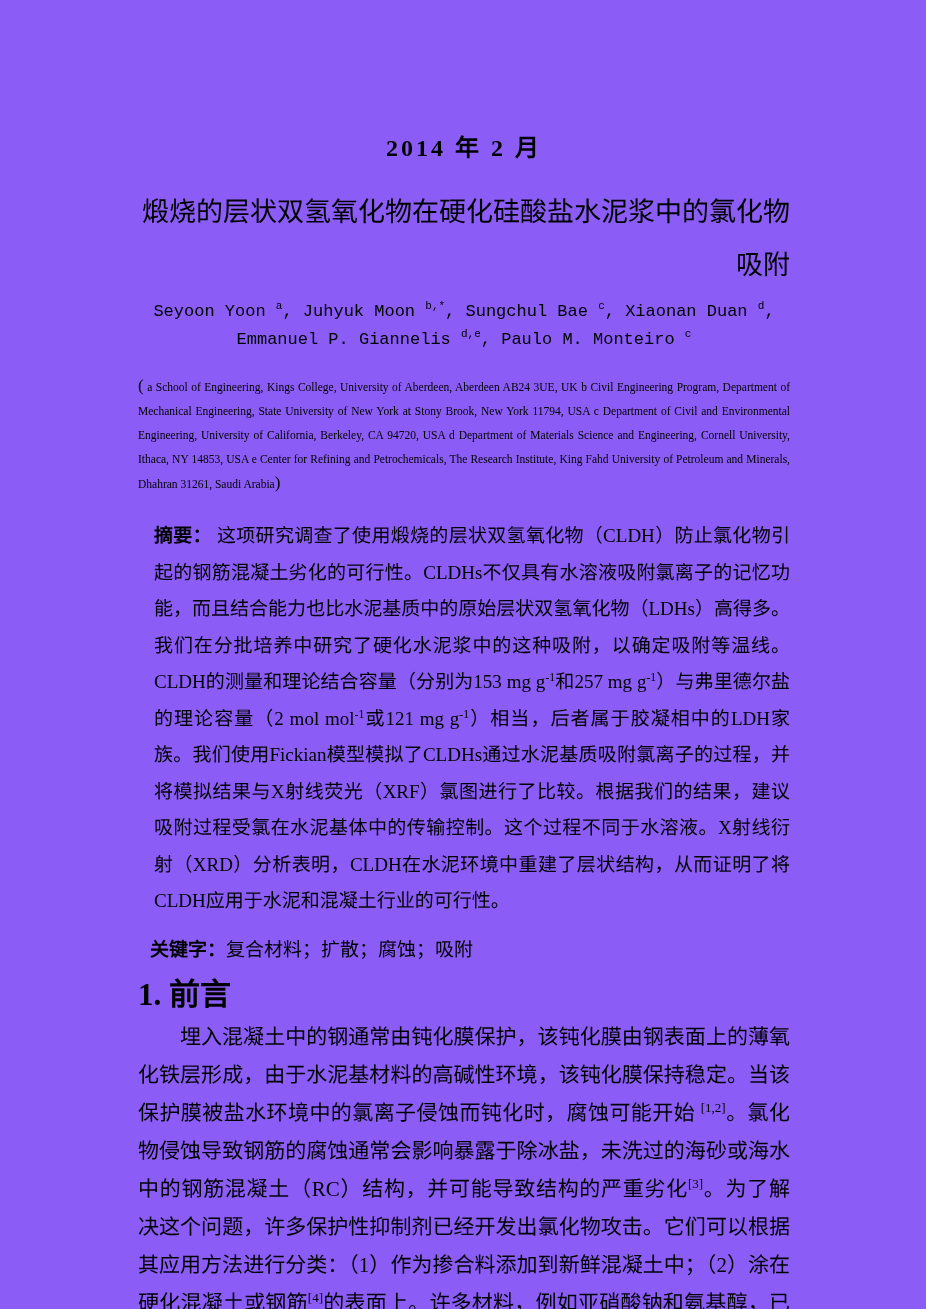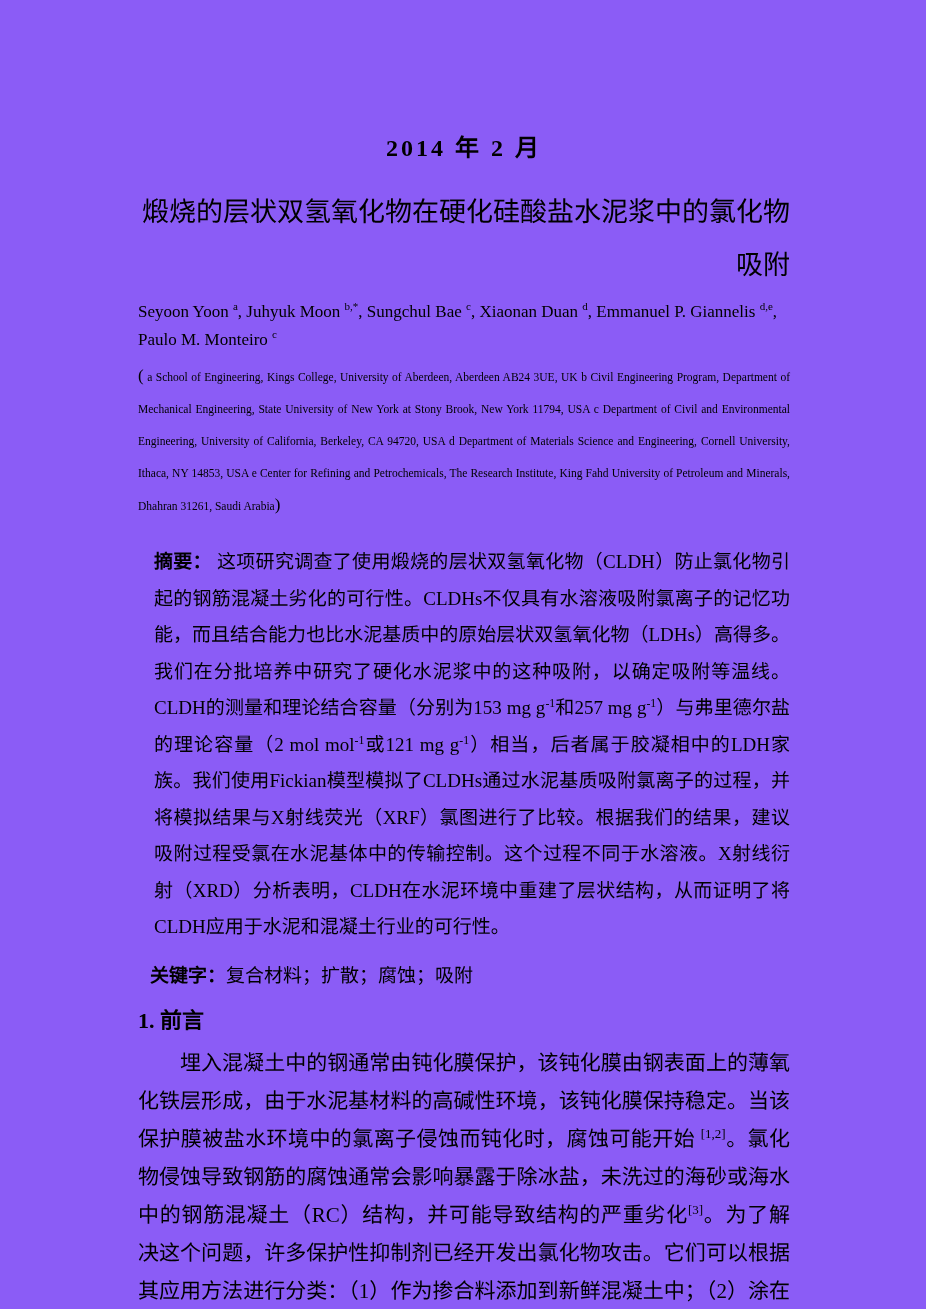--- a/index.html
+++ b/index.html
@@ -29,48 +29,50 @@
   }
   .paper-title {
     margin: 24px 0 0 0;
     text-align: right;
     font-weight: normal;
     font-size: 27px;
     line-height: 53px;
   }
   .authors {
     margin-top: 6px;
+    text-align: center;
     font-size: 17px;
     line-height: 28px;
+    font-family: Liberation Mono, monospace;
   }
   .authors sup { font-size: 11px; line-height: 0; }
   .affiliations {
-    margin-top: 6px;
+    margin-top: 20px;
     text-align: justify;
     font-size: 11.5px;
-    line-height: 32px;
+    line-height: 24px;
     color: #000000;
   }
   .affiliations .paren { font-size: 17px; }
   .abstract {
     margin: 22px 0 0 16px;
     text-align: justify;
     font-size: 19px;
     line-height: 36.5px;
   }
   .abstract sup, .body-para sup { font-size: 0.62em; line-height: 0; }
   .bold-label { font-weight: bold; }
   .keywords {
     margin: 12px;
     font-size: 19px;
     line-height: 36.5px;
   }
   .section-heading {
     margin: 8px 0 0 0;
-    font-size: 22px;
+    font-size: 31px;
     font-weight: bold;
     line-height: 30px;
   }
   .body-para {
     margin: 8px 0 0 0;
     text-align: justify;
     text-indent: 2em;
     font-size: 21px;
     line-height: 38px;
   }

